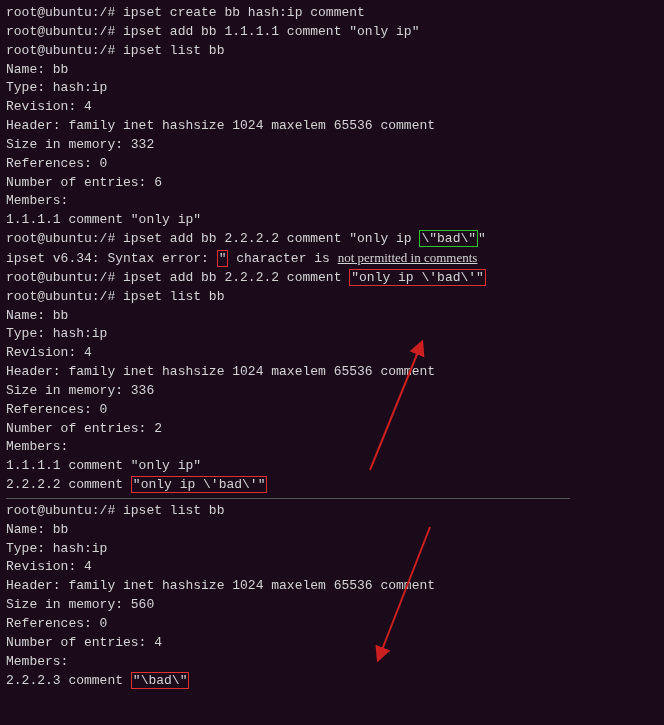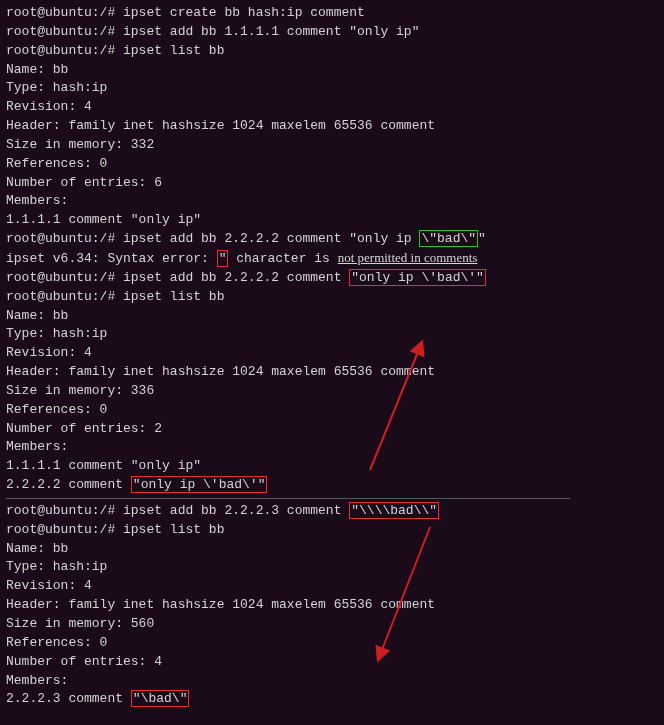--- a/index.html
+++ b/index.html
@@ -75,21 +75,20 @@
   <span class="line">Header: family inet hashsize 1024 maxelem 65536 comment</span>
   <span class="line">Size in memory: 336</span>
   <span class="line">References: 0</span>
   <span class="line">Number of entries: 2</span>
   <span class="line">Members:</span>
   <span class="line">1.1.1.1 comment "only ip"</span>
   <span class="line">2.2.2.2 comment <span class="highlight-red-box">"only ip \'bad\'"</span></span>
 
   <div class="divider"></div>
 
-  <span class="line">root@ubuntu:/# ipset add bb 2.2.2.3 comment <span class="highlight-red-box">"\\\\bad\\"</span></span>
   <span class="line">root@ubuntu:/# ipset list bb</span>
   <span class="line">Name: bb</span>
   <span class="line">Type: hash:ip</span>
   <span class="line">Revision: 4</span>
   <span class="line">Header: family inet hashsize 1024 maxelem 65536 comment</span>
   <span class="line">Size in memory: 560</span>
   <span class="line">References: 0</span>
   <span class="line">Number of entries: 4</span>
   <span class="line">Members:</span>
   <span class="line">2.2.2.3 comment <span class="highlight-red-box">"\bad\"</span></span>

